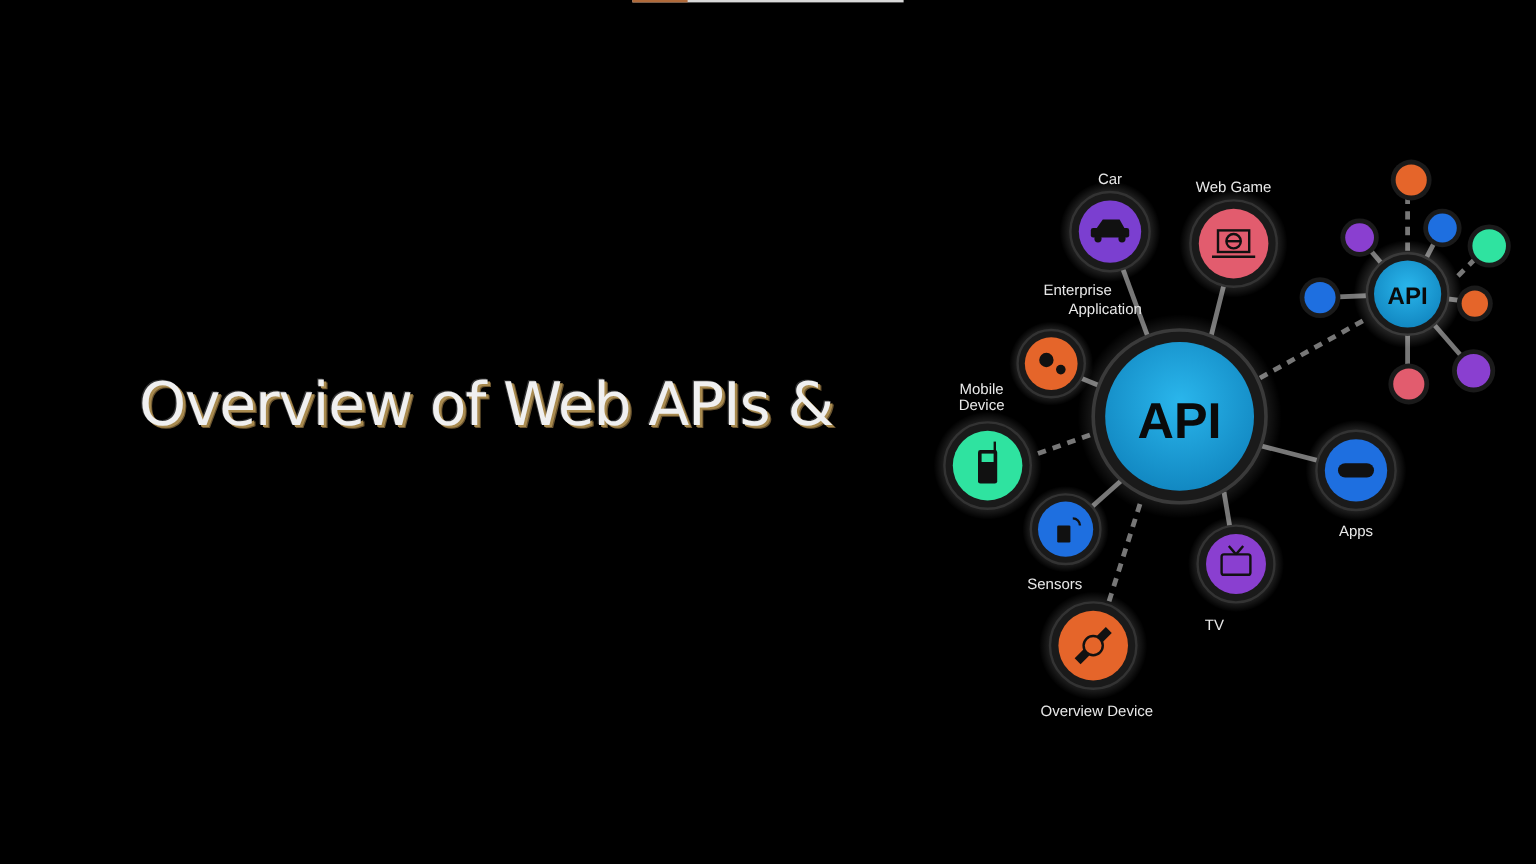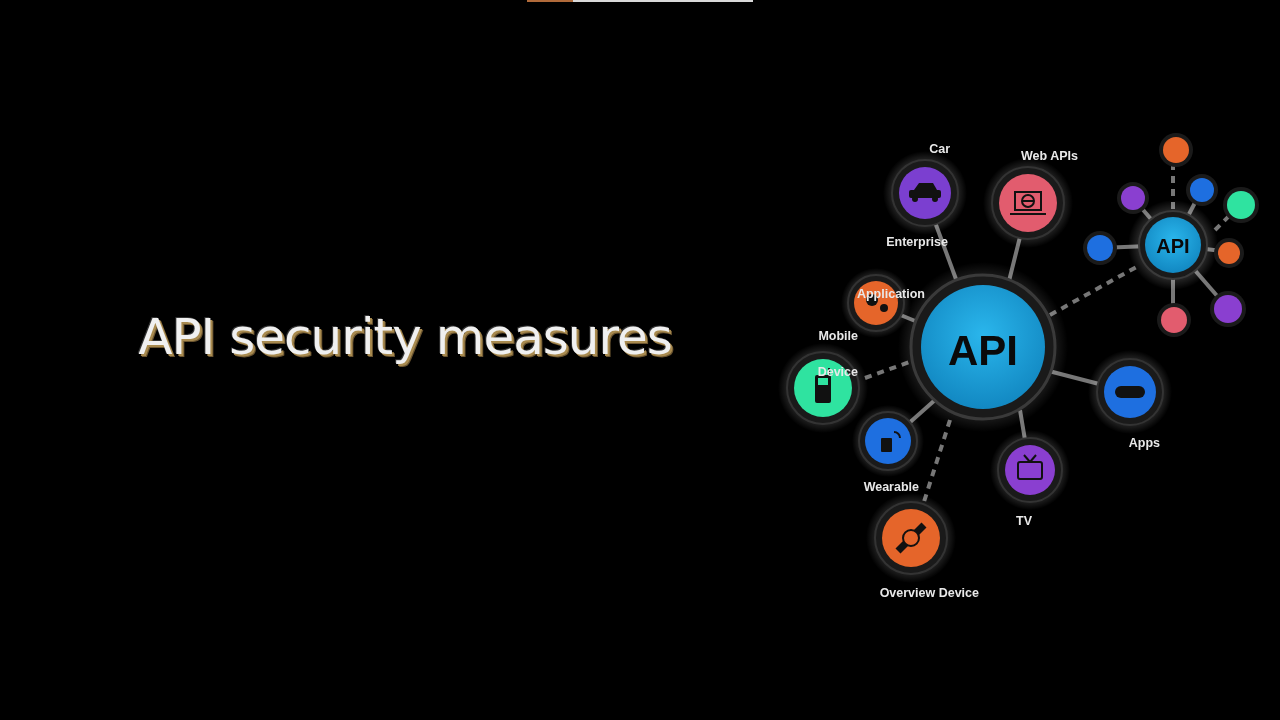--- a/index.html
+++ b/index.html
@@ -7,31 +7,31 @@
   .topbar { position:absolute; top:0; left:527px; width:226px; height:2px; background:#d9d9d9; }
   .topbar .prog { position:absolute; left:0; top:0; height:2px; width:46px; background:#b06a3a; }
   .title {
     position:absolute; left:60px; top:302px; width:690px; text-align:center;
     font-family:"DejaVu Sans", sans-serif; font-size:50px; line-height:70px; letter-spacing:-1px;
     color:#f0f0f0; font-weight:normal;
     text-shadow: 2px 2px 0 #a88a4f, 3px 3px 0 #6b5530, -1px -1px 0 #333;
   }
   .title span { display:block; }
   svg.diagram { position:absolute; left:0; top:0; }
-  .lbl { position:absolute; color:#e8e8e8; font-weight:bold; font-size:12.5px; text-align:right; line-height:16px; white-space:nowrap; }
+  .lbl { position:absolute; color:#e8e8e8; font-weight:normal; font-size:12.5px; text-align:center; line-height:16px; white-space:nowrap; }
 </style>
 </head>
 <body>
 
 <div class="topbar">
     <div class="prog"></div>
   </div>
 
 <div class="title">
-  <span>API security measures</span>
+  <span>Overview of Web APIs &amp;</span>
 </div>
 
 <svg class="diagram" width="1280" height="720">
   <defs>
     <radialGradient id="glow" cx="50%" cy="50%" r="50%">
       <stop offset="60%" stop-color="#ffffff" stop-opacity="0.25"></stop>
       <stop offset="100%" stop-color="#ffffff" stop-opacity="0"></stop>
     </radialGradient>
     <radialGradient id="hubg" cx="50%" cy="40%" r="60%">
       <stop offset="0%" stop-color="#2ab6ec"></stop>
@@ -169,21 +169,21 @@
     <circle cx="1229" cy="253" r="15" fill="#1a1a1a"></circle>
       <circle cx="1229" cy="253" r="11" fill="#e5652a"></circle>
     <circle cx="1228" cy="309" r="18" fill="#1a1a1a"></circle>
       <circle cx="1228" cy="309" r="14" fill="#8a3fd0"></circle>
     <circle cx="1174" cy="320" r="17" fill="#1a1a1a"></circle>
       <circle cx="1174" cy="320" r="13" fill="#e25c6e"></circle>
   </g>
 </svg>
 
 <div class="lbl" style="left:900px;top:141px;width:50px;">Car</div>
-<div class="lbl" style="left:978px;top:148px;width:100px;">Web APIs</div>
+<div class="lbl" style="left:978px;top:148px;width:100px;">Web Game</div>
 <div class="lbl" style="left:848px;top:234px;width:100px;">Enterprise</div>
-<div class="lbl" style="left:825px;top:250px;width:100px;margin-top:36px;">Application</div>
-<div class="lbl" style="left:778px;top:328px;width:80px;">Mobile</div>
-<div class="lbl" style="left:778px;top:330px;width:80px;margin-top:34px;">Device</div>
-<div class="lbl" style="left:839px;top:479px;width:80px;">Wearable</div>
+<div class="lbl" style="left:871px;top:250px;width:100px;">Application</div>
+<div class="lbl" style="left:778px;top:316px;width:80px;">Mobile</div>
+<div class="lbl" style="left:778px;top:330px;width:80px;">Device</div>
+<div class="lbl" style="left:839px;top:479px;width:80px;">Sensors</div>
 <div class="lbl" style="left:849px;top:585px;width:130px;">Overview Device</div>
 <div class="lbl" style="left:992px;top:513px;width:40px;">TV</div>
 <div class="lbl" style="left:1100px;top:435px;width:60px;">Apps</div>
 
 </body></html>

